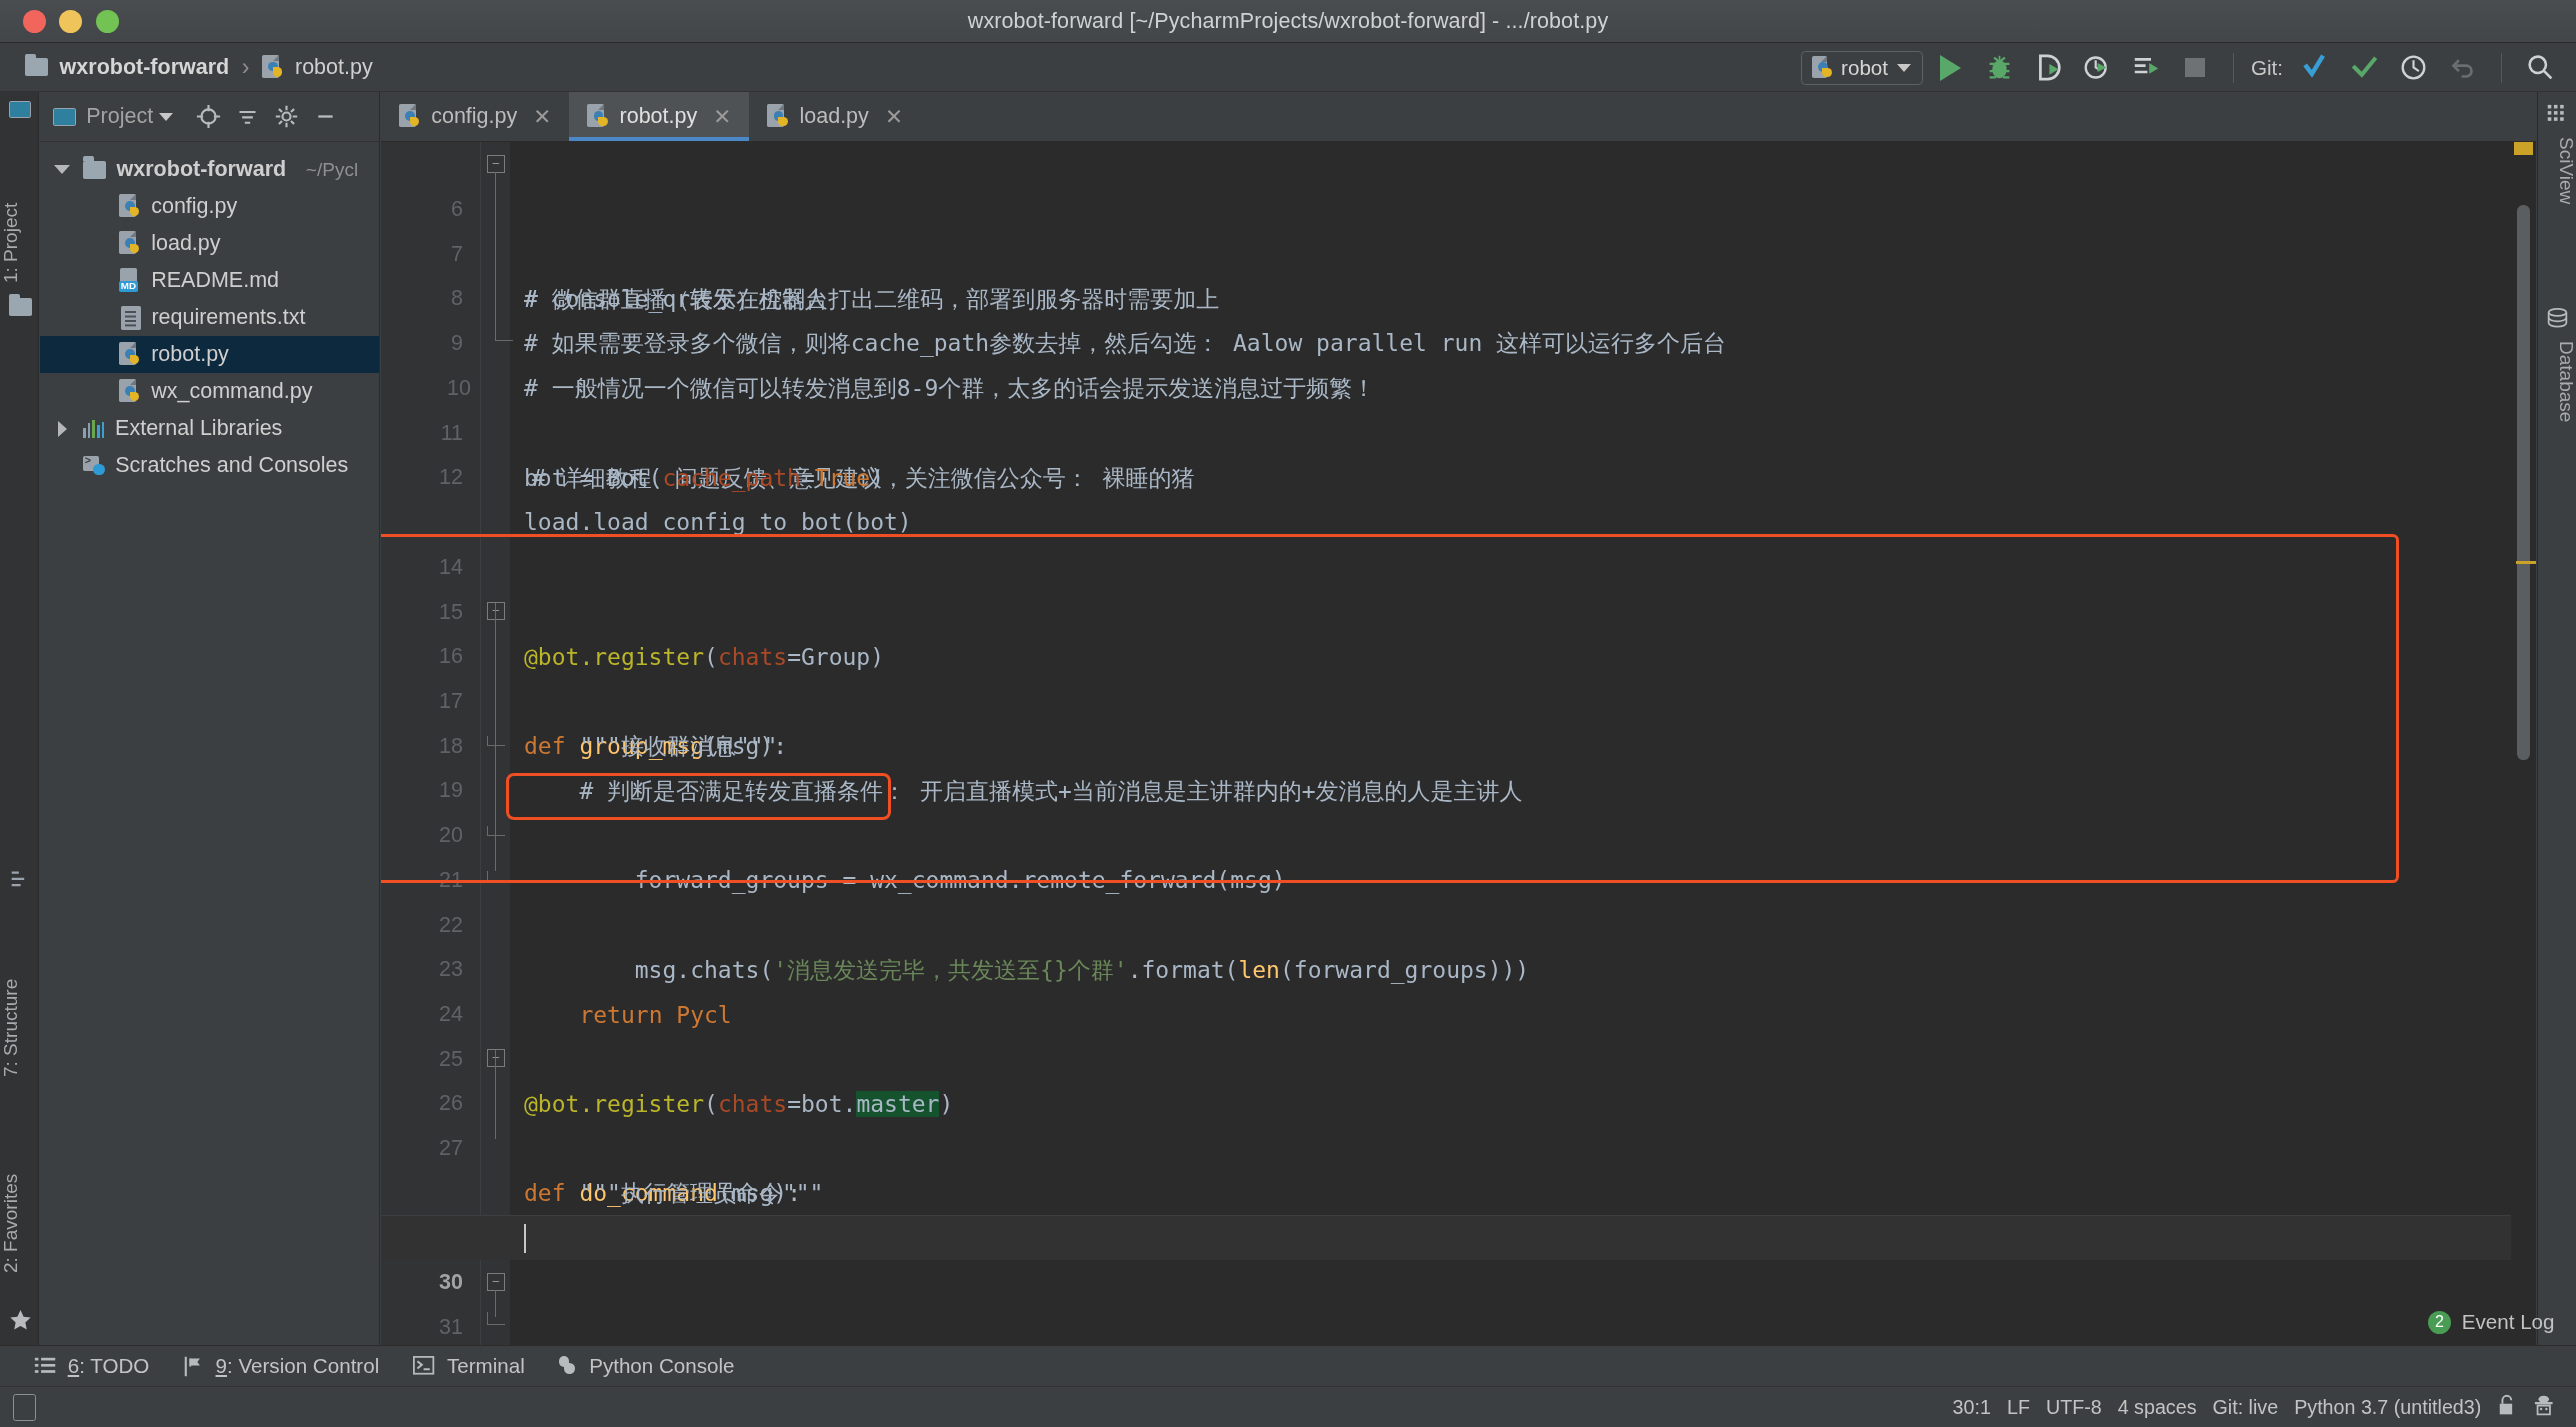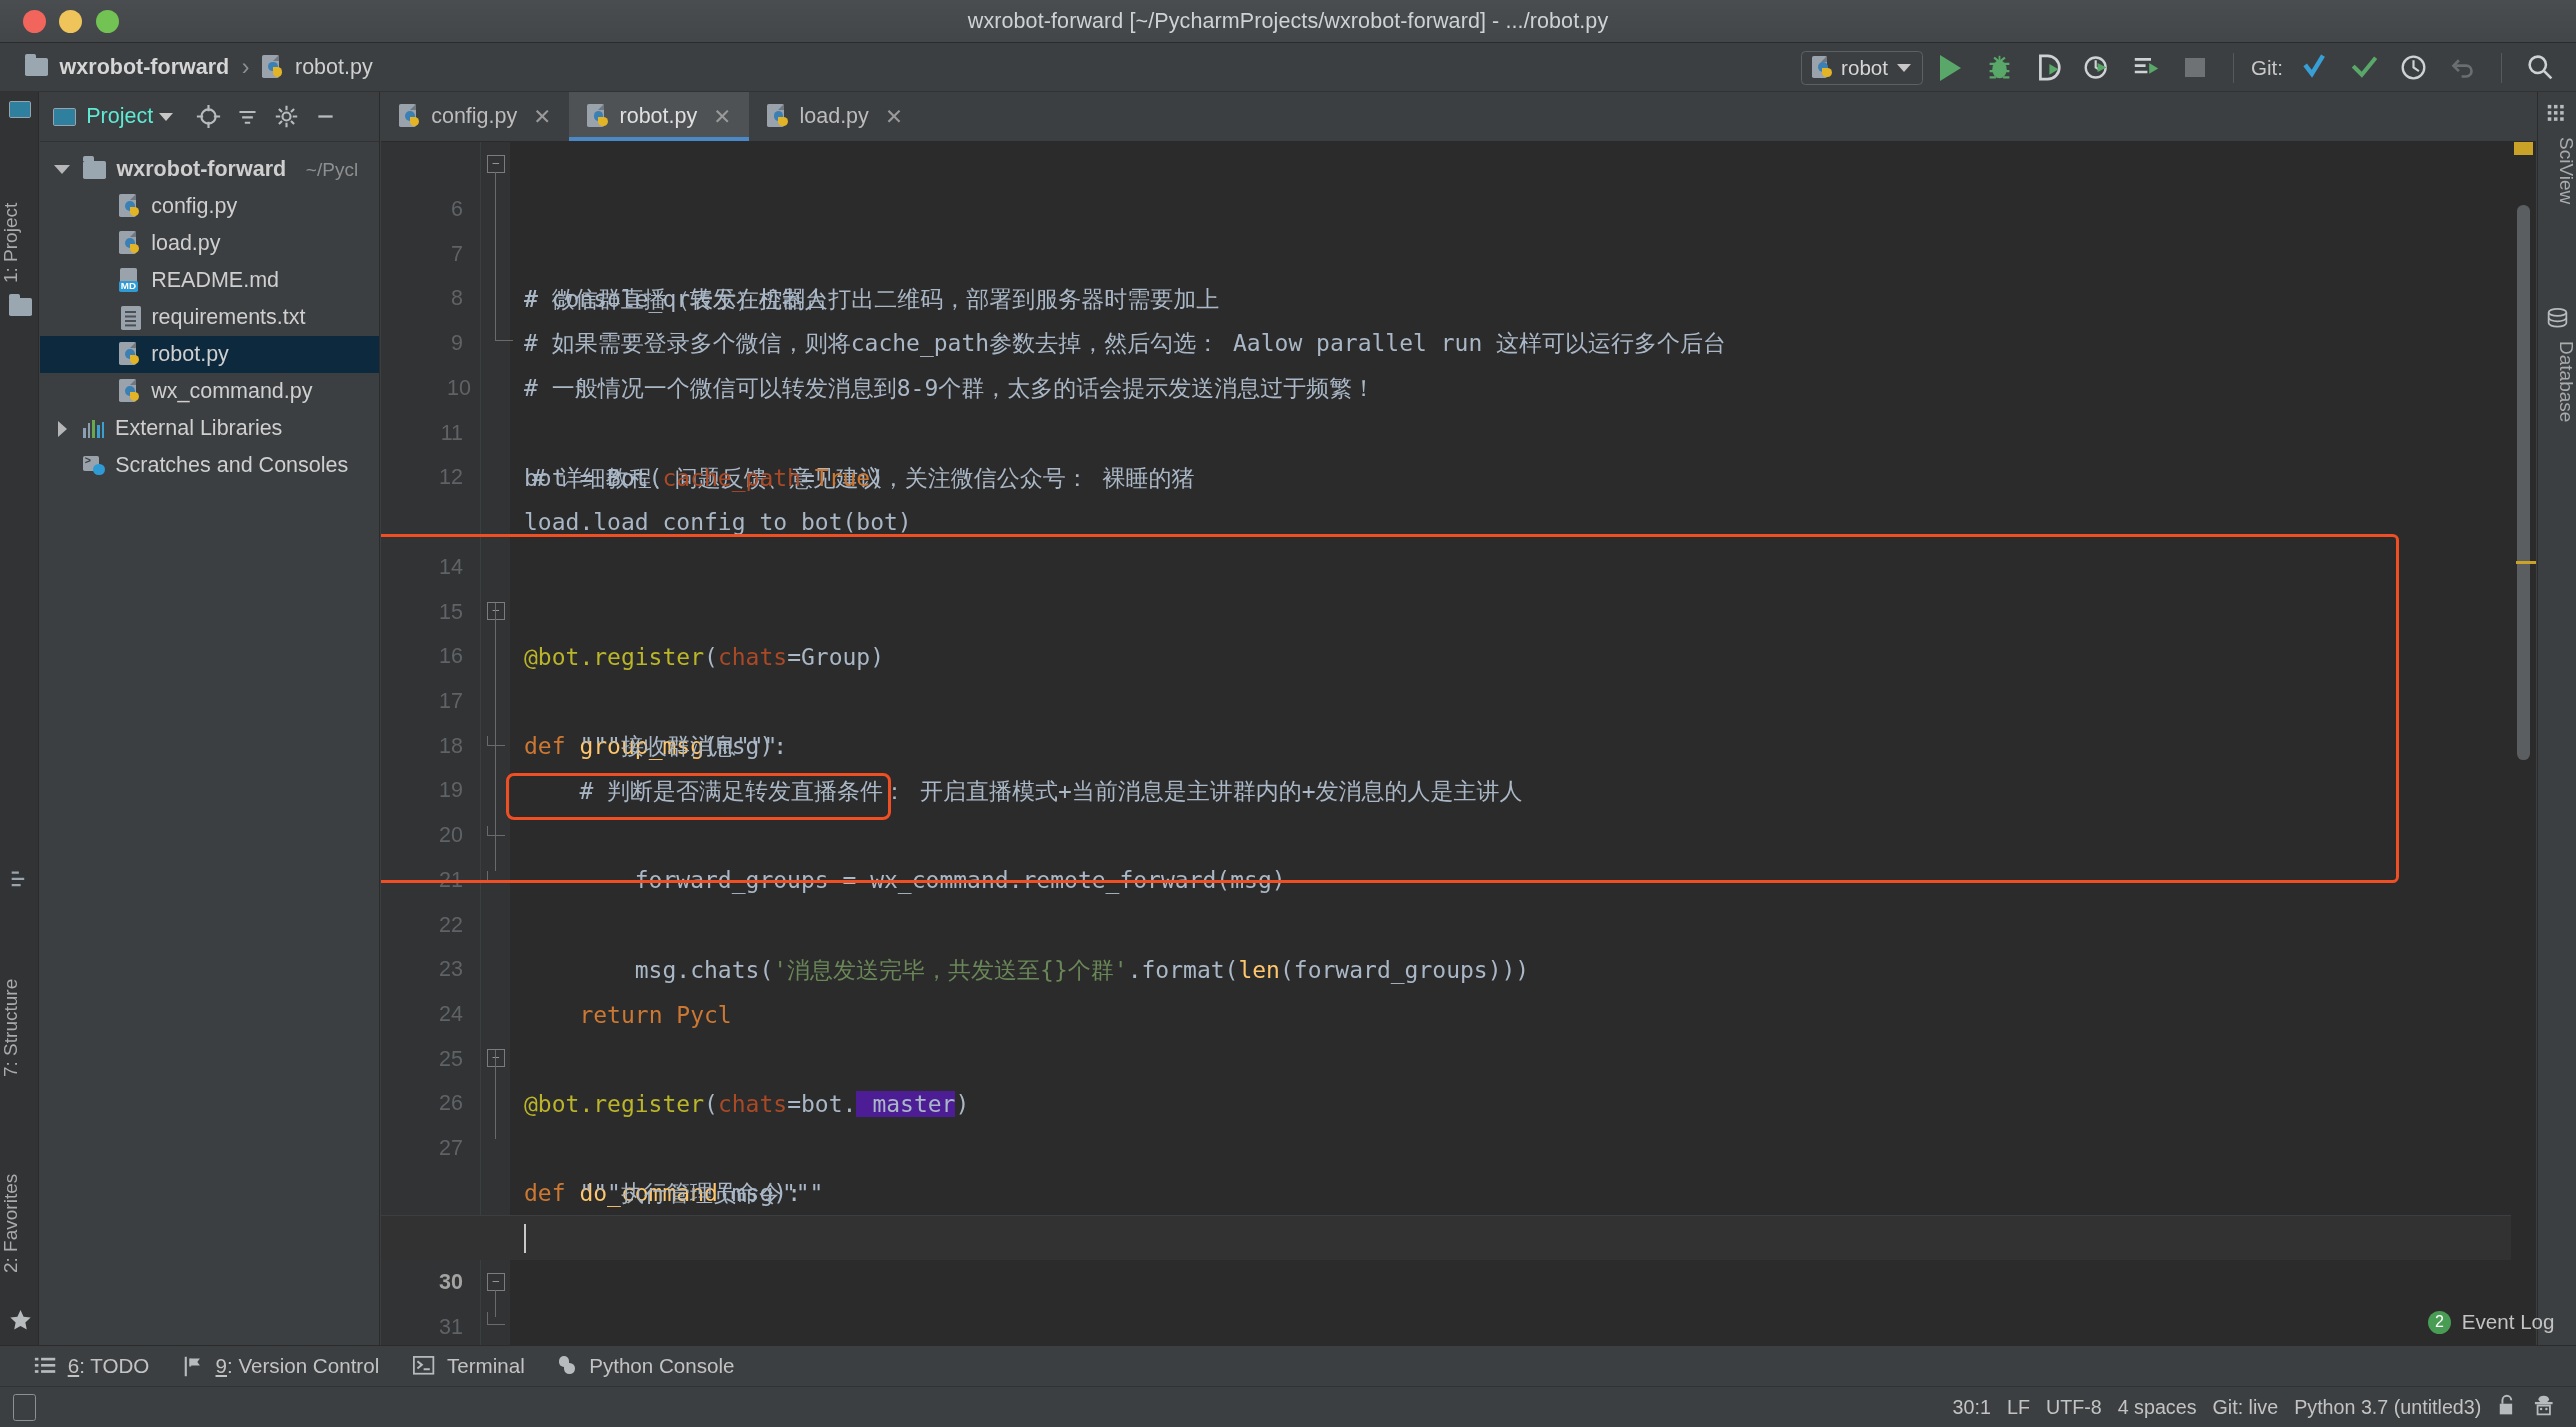--- a/index.html
+++ b/index.html
@@ -124,21 +124,21 @@
 
   
   .projpanel {
     position:absolute; left:40px; top:92px; width:340px; bottom:83px;
     background:#3c3f41; border-right:0.9px solid #2b2b2b;
   }
   .proj-header {
     height:50px; display:flex; align-items:center; gap:0; border-bottom:0.9px solid #323232;
     padding-left: 12.5px;
   }
-  .proj-title { color:#5eead4; font-size:21.5px; margin-left:10.7px; }
+  .proj-title { color:#a3a3a3; font-size:21.5px; margin-left:10.7px; }
   .proj-win-ico { width:23px;height:18px;border:1.8px solid #9aa3ab; border-radius:1.8px; background:#2f7f9e; }
   .hdr-ico { width:39px;height:39px; display:flex; align-items:center; justify-content:center; }
   .tree { padding-top: 9px; }
   .trow {
     height:37px; display:flex; align-items:center; gap:10.7px; font-size:21.5px; color:#cfcfcf;
     white-space:nowrap;
   }
   .trow.sel { background:#0d293e; }
   .trow .arrow { width:19.7px; display:flex; justify-content:center; }
   .arr-down { width:0;height:0;border-left:8px solid transparent;border-right:8px solid transparent;border-top:9.8px solid #b4b6b8; }
@@ -186,21 +186,21 @@
 
   
   .c-com { color:#808080; }
   .c-kw  { color:#cc7832; }
   .c-def { color:#ffc66d; }
   .c-str { color:#6a8759; }
   .c-dec { color:#bbb529; }
   .c-arg { color:#aa4926; }
   .c-fn  { color:#ffc66d; }
   .c-txt { color:#a9b7c6; }
-  .hl-ident { background:#4c1d95;padding-left:16px; }
+  .hl-ident { background:#14532d; }
 
   .fold {
     position:absolute; left:106px; width:18px; height:18px; top:13.4px;
     border:0.9px solid #7c7c7c; color:#9b9b9b; font-size:13.4px; line-height:15px; text-align:center;
     font-family:"Liberation Sans", sans-serif;
   }
   .foldline {
     position:absolute; left:114px; width:0.9px; background:#6a6a6a;
   }
   .foldend {

